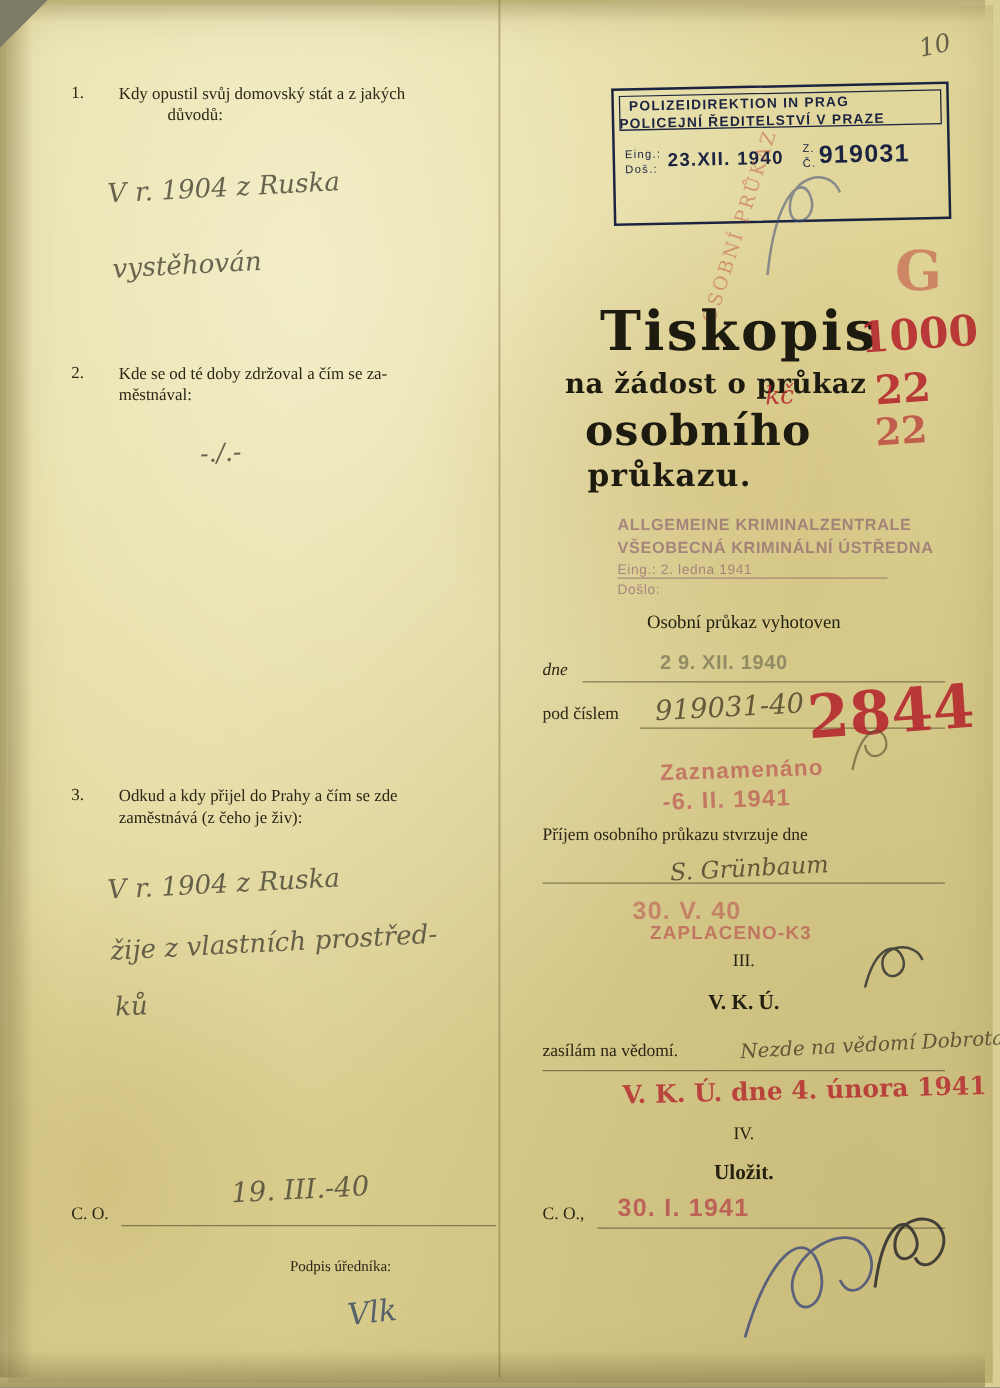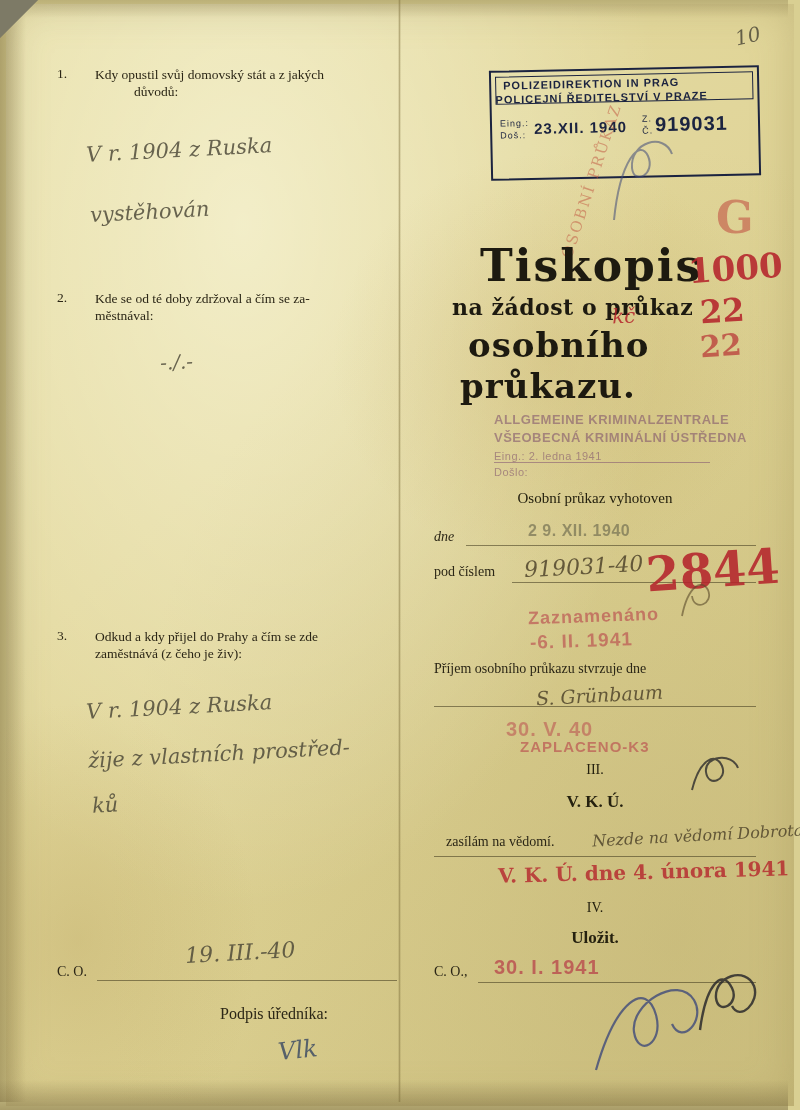--- a/index.html
+++ b/index.html
@@ -210,21 +210,21 @@
   <div class="blk" style="left:95px; top:628px; width:330px;">Odkud a kdy přijel do Prahy a čím se zde</div>
 
   <div class="hand" style="left:86px; top:695px; font-size:21px;">V r. 1904 z Ruska</div>
   <div class="hand" style="left:88px; top:742px; font-size:21px;">žije z vlastních prostřed-</div>
   <div class="hand" style="left:92px; top:793px; font-size:21px;">ků</div>
 
   <div class="blk" style="left:57px; top:963px; font-size:14px;">C. O.</div>
   <div class="rule" style="left:97px; top:980px; width:300px;"></div>
   <div class="hand" style="left:185px; top:940px; font-size:22px;">19. III.-40</div>
 
-  <div class="blk" style="left:220px; top:1005px; font-size:16px;">Podpis úředníka:</div>
+  <div class="blk" style="left:232px; top:1005px; font-size:12px;">Podpis úředníka:</div>
   <div class="hand blue" style="left:278px; top:1036px; font-size:24px; transform:rotate(-6deg);">Vlk</div>
 
   <div class="stamp-box" style="left:490px; top:68px; width:266px; height:106px;">
     <div class="inner-top"></div>
     <div class="line" style="left:12px; top:7px; font-size:11px;">POLIZEIDIREKTION IN PRAG</div>
     <div class="line" style="left:4px; top:21px; font-size:11px;">POLICEJNÍ ŘEDITELSTVÍ V PRAZE</div>
     <div class="line" style="left:8px; top:46px; font-size:9px; font-weight:normal;">Eing.:</div>
     <div class="line" style="left:8px; top:58px; font-size:9px; font-weight:normal;">Doš.:</div>
     <div class="line" style="left:42px; top:48px; font-size:15px;">23.XII. 1940</div>
     <div class="line" style="left:150px; top:44px; font-size:9px; font-weight:normal;">Z.</div>
@@ -237,21 +237,21 @@
 
   <div class="title1" style="left:480px; top:240px; font-size:44px;">Tiskopis</div>
   <div class="red-num" style="left:688px; top:248px; font-size:34px;">1000</div>
 
   <div class="title1" style="left:452px; top:294px; font-size:22px; letter-spacing:0.5px;">na žádost o průkaz</div>
   <div class="red-hand" style="left:612px; top:304px; font-size:20px;">kč</div>
   <div class="red-num" style="left:700px; top:292px; font-size:32px;">22</div>
   <div class="red-num" style="left:700px; top:328px; font-size:30px; opacity:0.65;">22</div>
 
   <div class="title1" style="left:468px; top:325px; font-size:34px; letter-spacing:1px;">osobního</div>
-  <div class="title1" style="left:460px; top:366px; font-size:34px; letter-spacing:1px;">průkazu.</div>
+  <div class="title1" style="left:470px; top:366px; font-size:25px; letter-spacing:1px;">průkazu.</div>
 
   <div class="faint-stamp" style="left:494px; top:412px; font-size:13px;">ALLGEMEINE KRIMINALZENTRALE</div>
   <div class="faint-stamp" style="left:494px; top:430px; font-size:13px;">VŠEOBECNÁ KRIMINÁLNÍ ÚSTŘEDNA</div>
   <div class="faint-stamp" style="left:494px; top:450px; font-size:11px; font-weight:normal;">Eing.: 2. ledna 1941</div>
   <div class="faint-stamp" style="left:494px; top:466px; font-size:11px; font-weight:normal;">Došlo:</div>
   <div class="rule" style="left:494px; top:462px; width:216px; border-bottom:1px solid rgba(120,70,110,0.5);"></div>
 
   <div class="center-line" style="left:430px; top:490px; width:330px; font-size:15px;">Osobní průkaz vyhotoven</div>
 
   <div class="blk" style="left:434px; top:528px; font-size:14px;font-style:italic;">dne</div>
@@ -269,21 +269,21 @@
   <div class="blk" style="left:434px; top:660px; font-size:14px;">Příjem osobního průkazu stvrzuje dne</div>
   <div class="rule" style="left:434px; top:706px; width:322px;"></div>
   <div class="hand" style="left:536px; top:684px; font-size:19px; color:#4b4028;">S. Grünbaum</div>
 
   <div class="faint-red" style="left:506px; top:718px; font-size:20px; opacity:0.5;">30. V. 40</div>
   <div class="faint-red" style="left:520px; top:738px; font-size:15px; opacity:0.6;">ZAPLACENO-K3</div>
 
   <div class="center-line" style="left:430px; top:762px; width:330px; font-size:14px;">III.</div>
   <div class="center-line" style="left:430px; top:792px; width:330px; font-size:17px; font-weight:bold;">V. K. Ú.</div>
 
-  <div class="blk" style="left:434px; top:833px; font-size:14px;margin-left:12px;">zasílám na vědomí.</div>
+  <div class="blk" style="left:434px; top:833px; font-size:14px;">zasílám na vědomí.</div>
   <div class="rule" style="left:434px; top:856px; width:322px;"></div>
   <div class="hand" style="left:592px; top:826px; font-size:16px; color:#4b4028;">Nezde na vědomí Dobrota</div>
 
   <div class="vku-stamp" style="left:498px; top:860px; font-size:20px;">V. K. Ú. dne  4. února 1941</div>
 
   <div class="center-line" style="left:430px; top:900px; width:330px; font-size:14px;">IV.</div>
   <div class="center-line" style="left:430px; top:928px; width:330px; font-size:17px; font-weight:bold;">Uložit.</div>
 
   <div class="blk" style="left:434px; top:963px; font-size:14px;">C. O.,</div>
   <div class="rule" style="left:478px; top:982px; width:278px;"></div>

